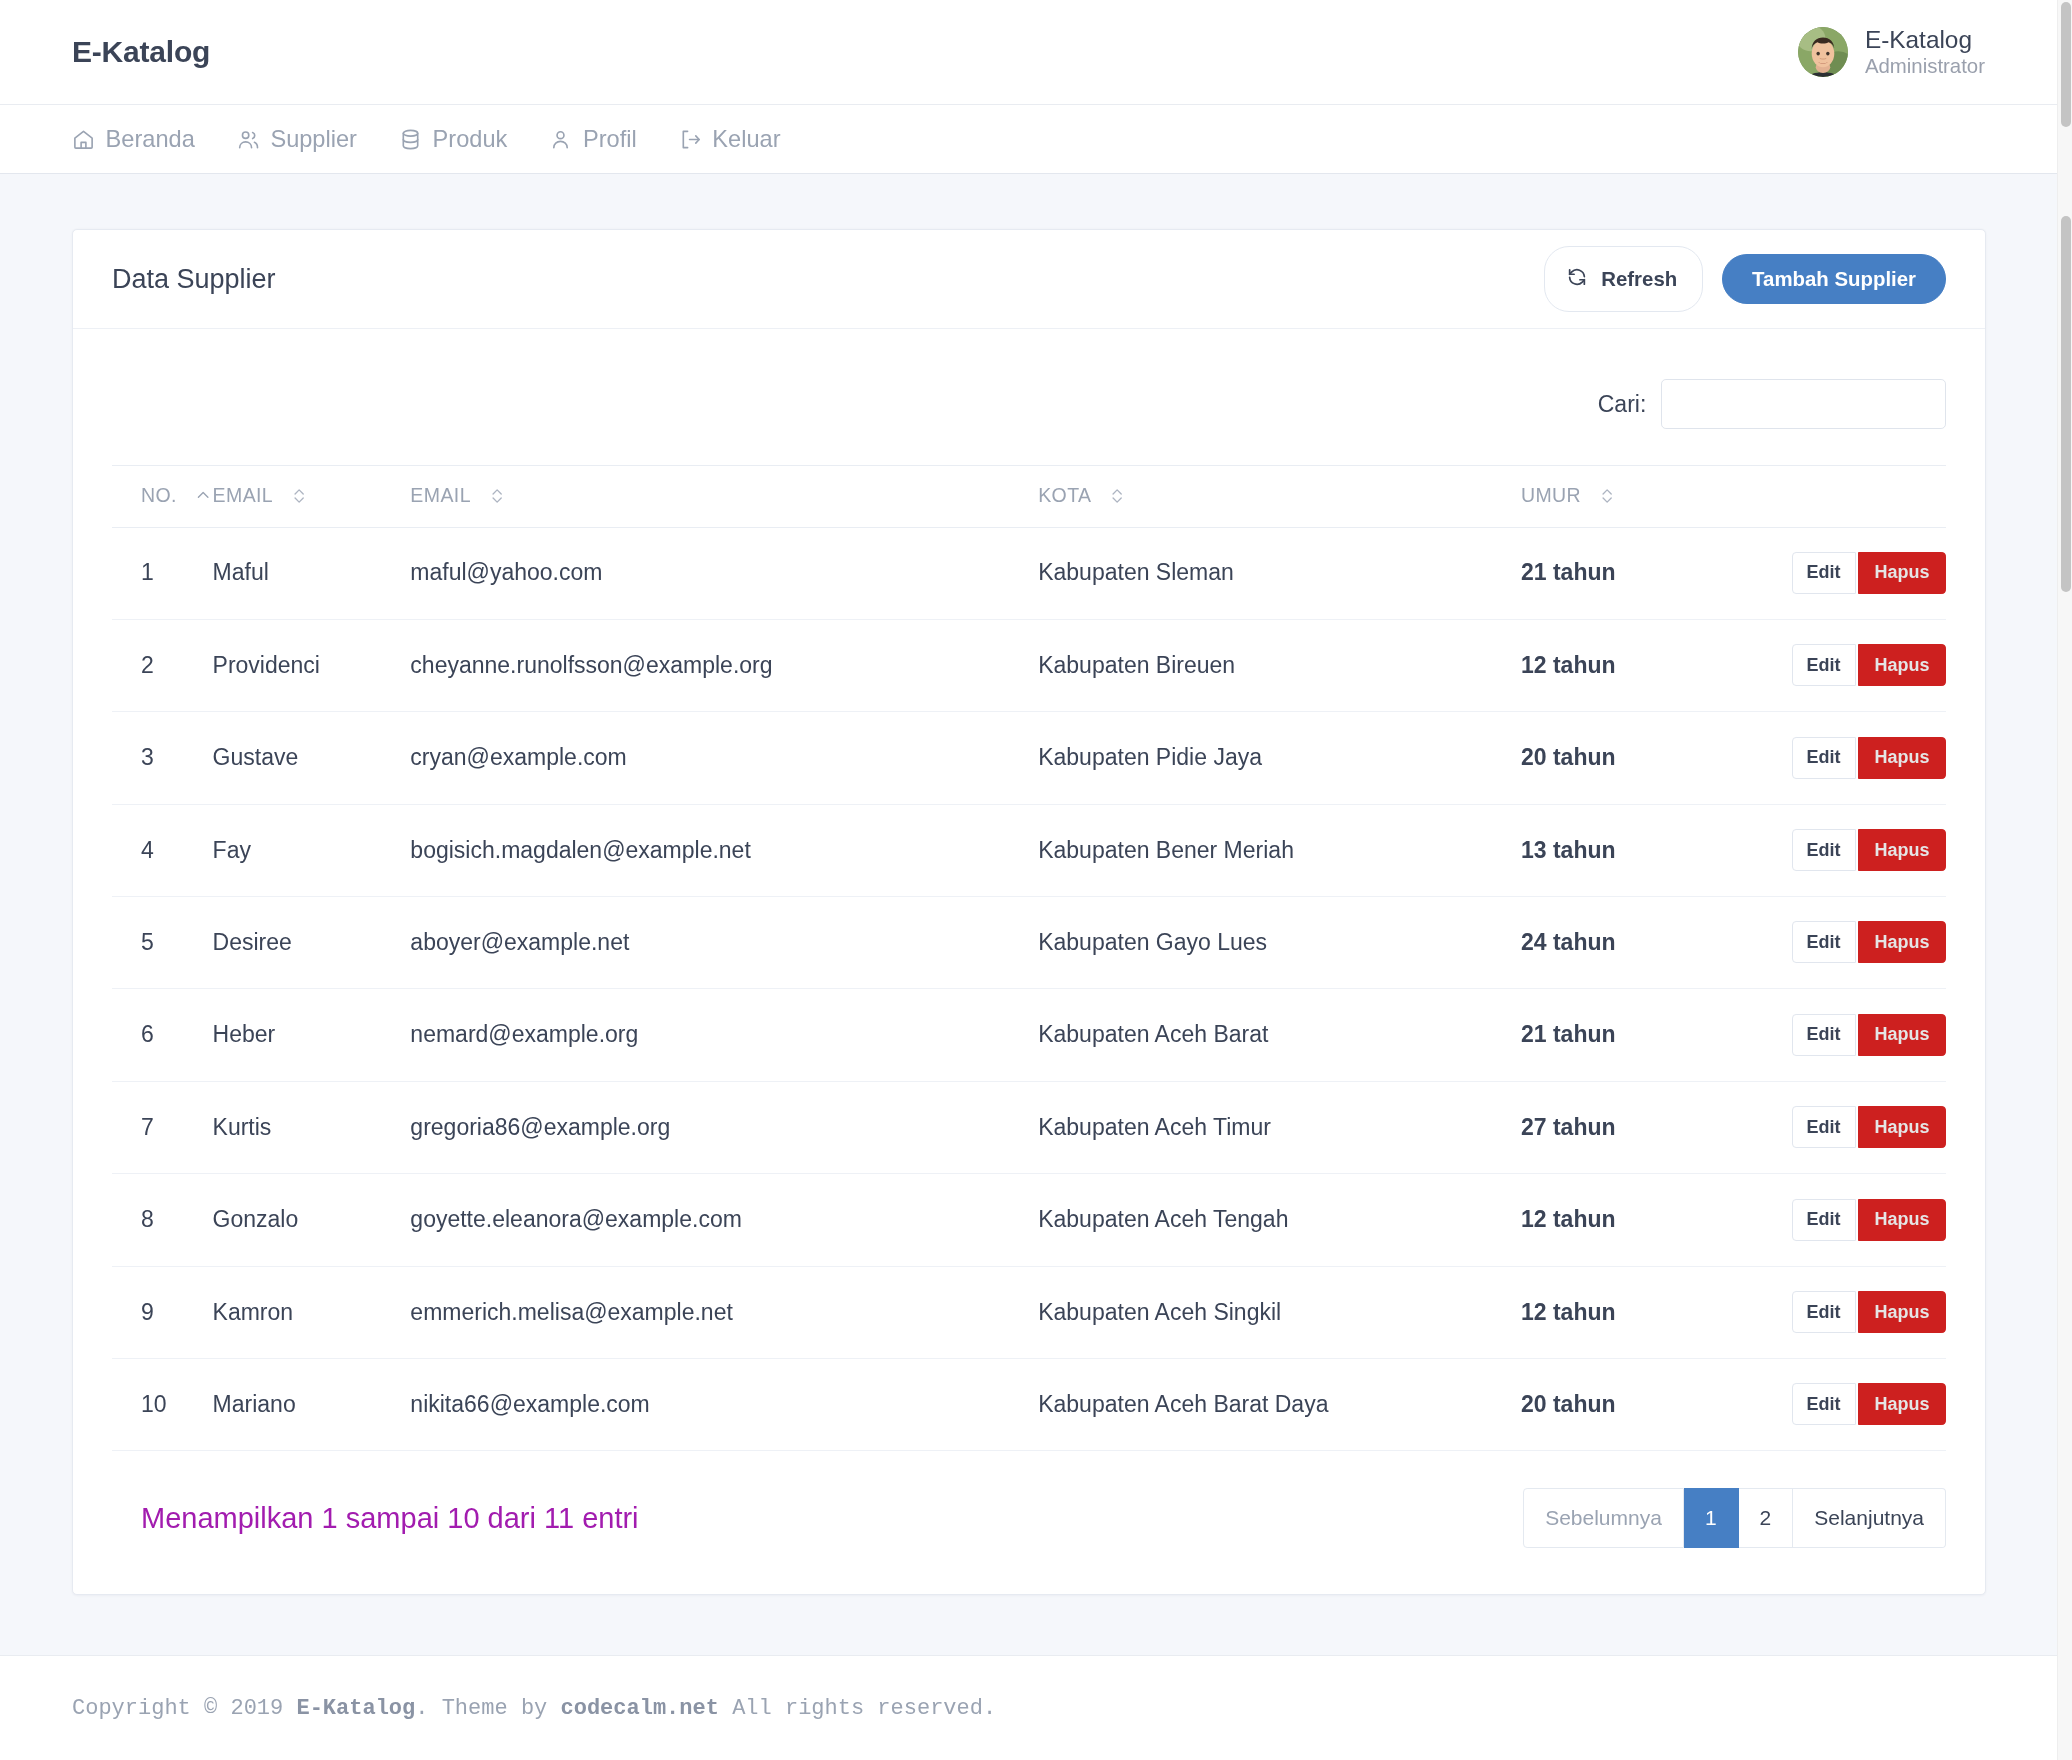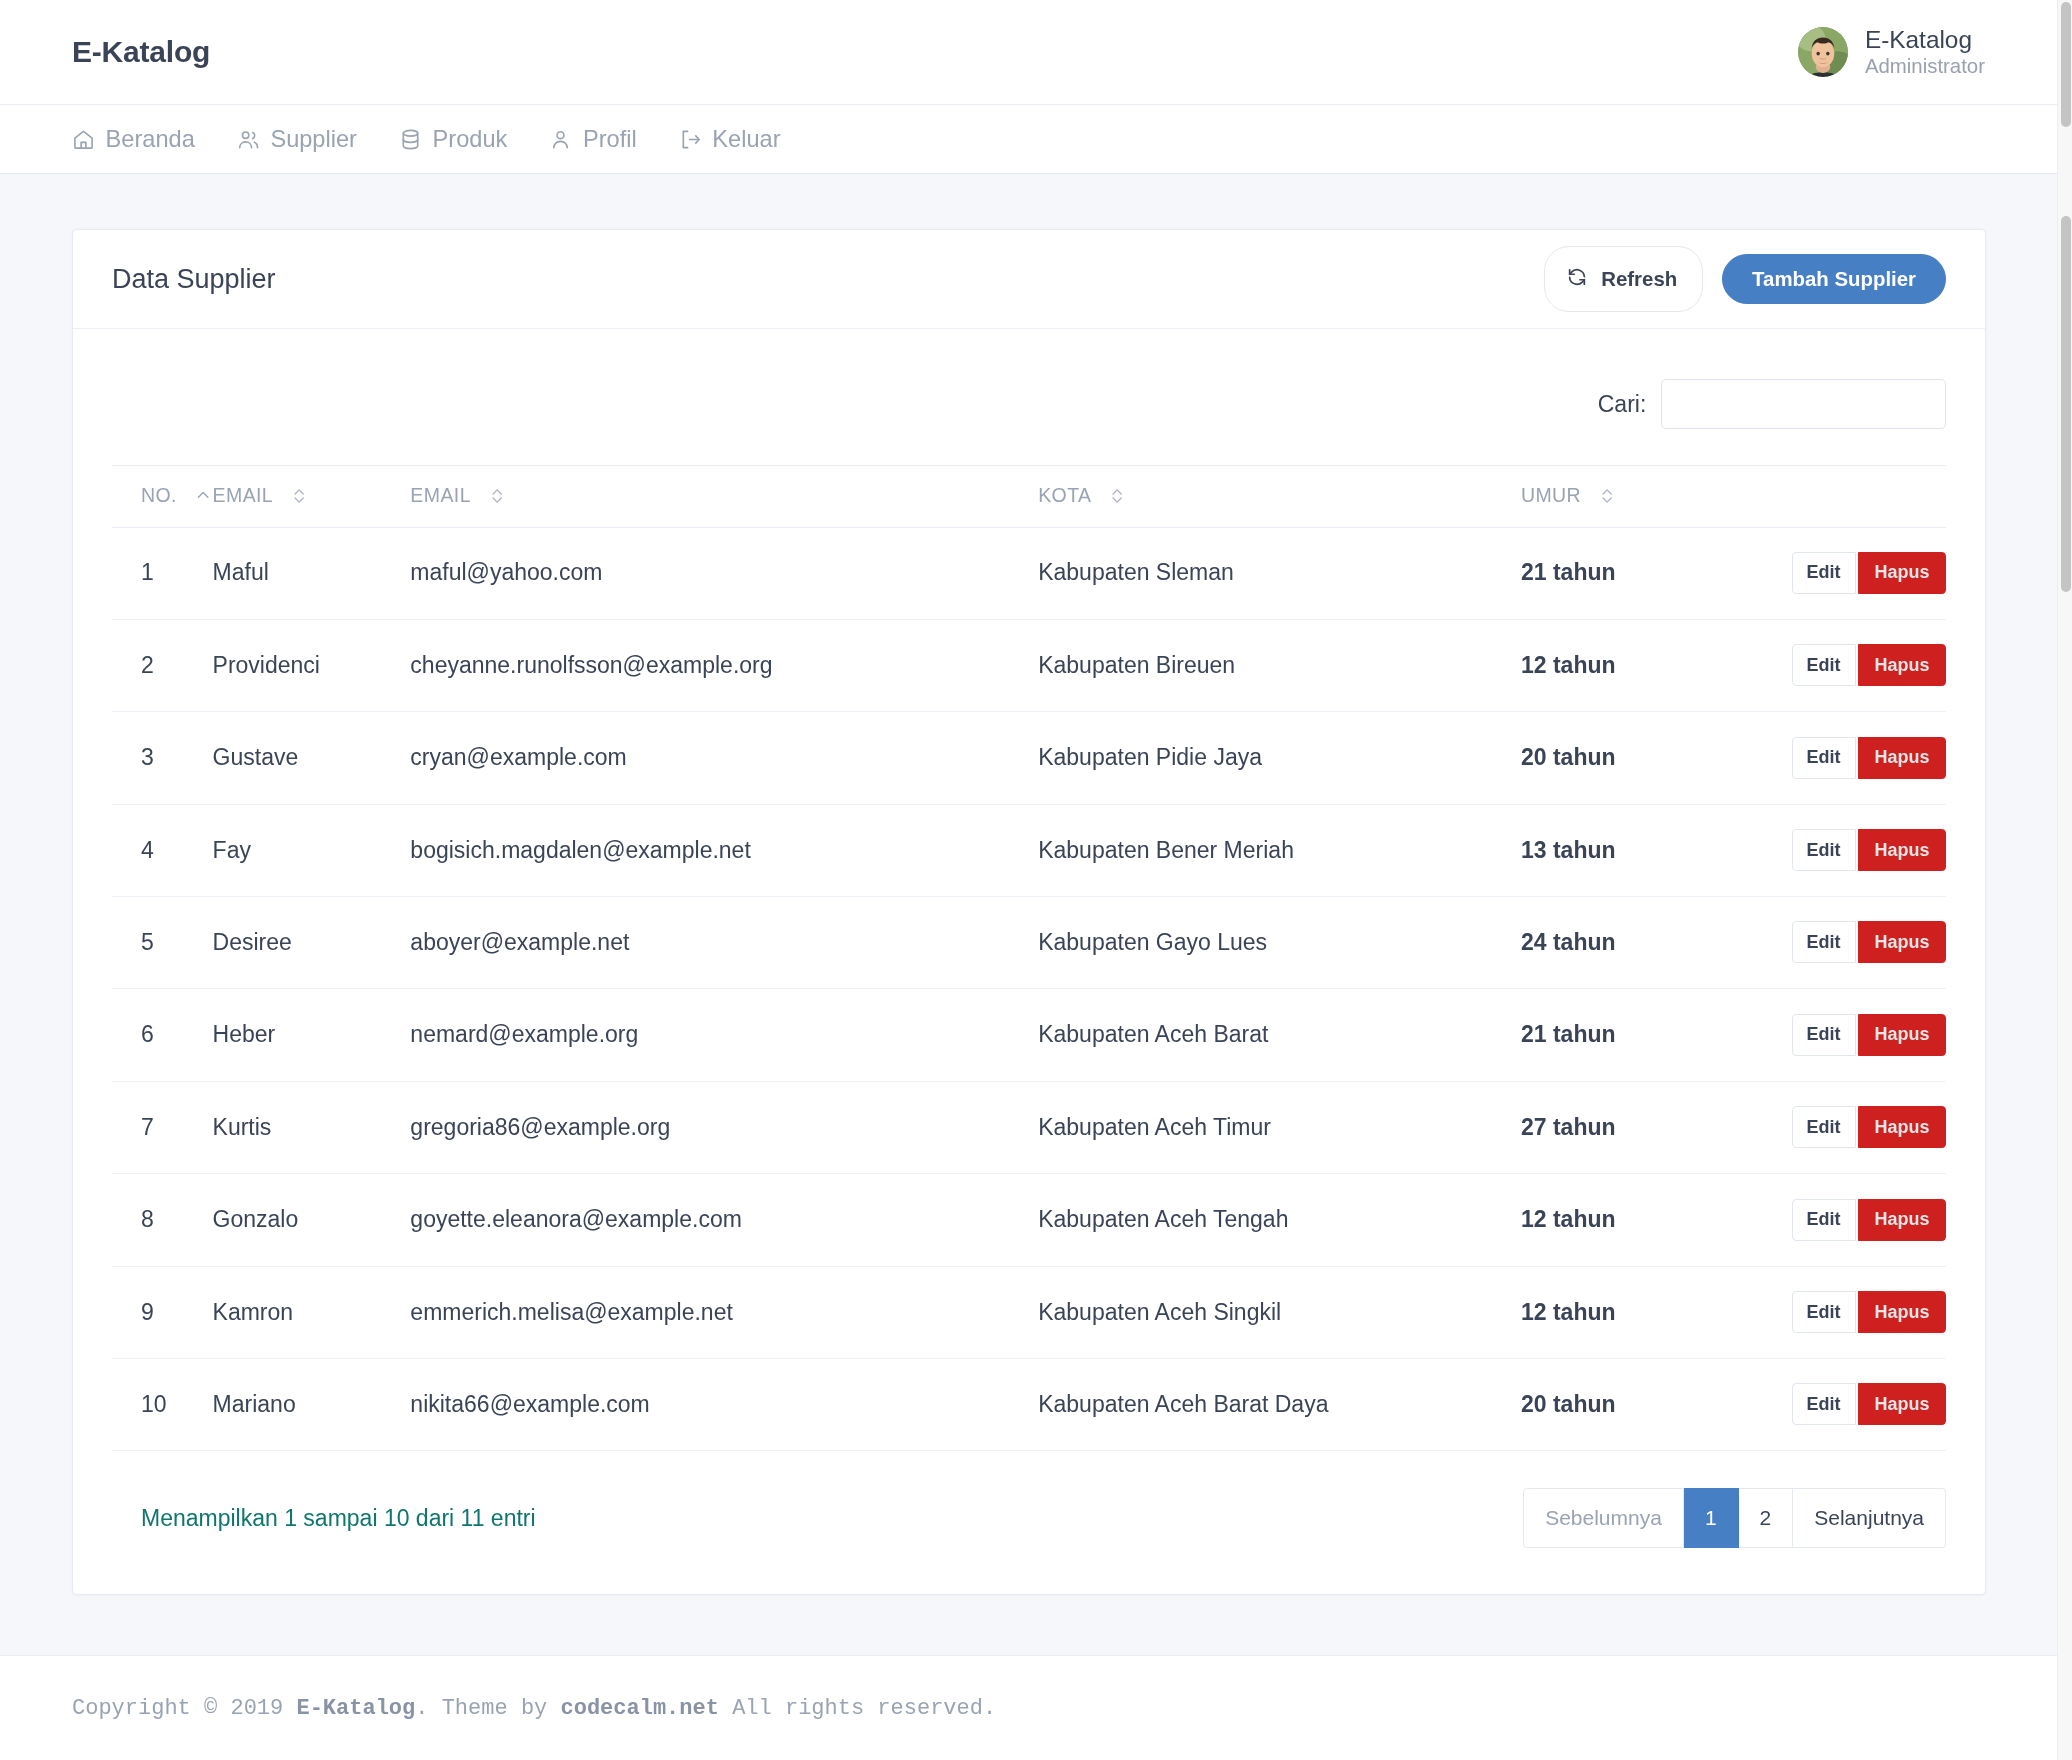--- a/index.html
+++ b/index.html
@@ -226,21 +226,21 @@
     font-family: "Liberation Sans", sans-serif;
   }
 
   
   .table-footer {
     display: flex;
     align-items: center;
     justify-content: space-between;
     padding: 37px 0 46px 0;
   }
-  .entries-info { font-size: 23px; color: #0f766e; padding-left: 29px; }
+  .entries-info { font-size: 29px; color: #a21caf; padding-left: 29px; }
   .pagination { display: flex; align-items: stretch; }
   .page-btn {
     min-width: 47px;
     height: 60px;
     padding: 0 21px;
     background: #ffffff;
     border: 0.8px solid #e4e9f0;
     border-left-width: 0;
     font-size: 21px;
     color: #3b4457;

